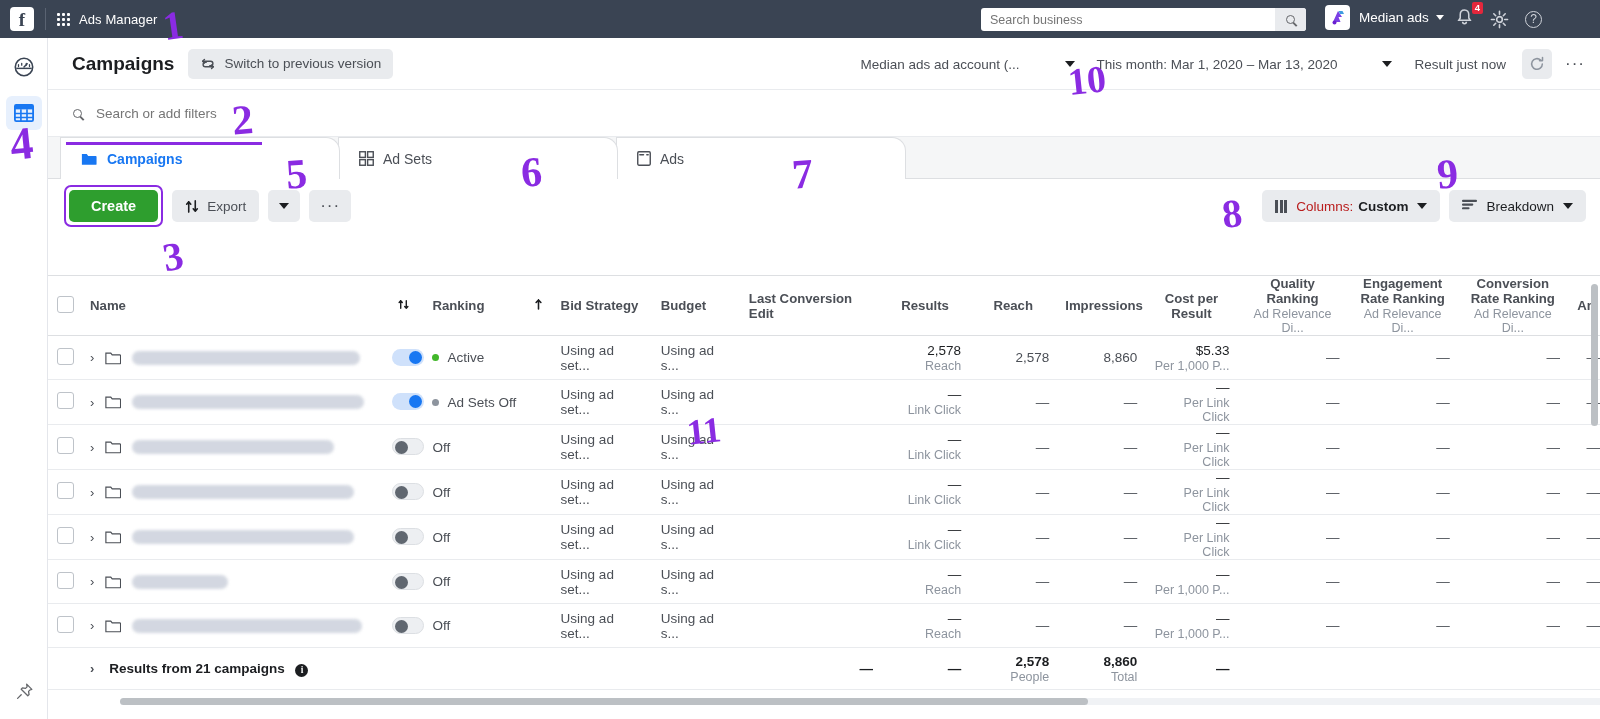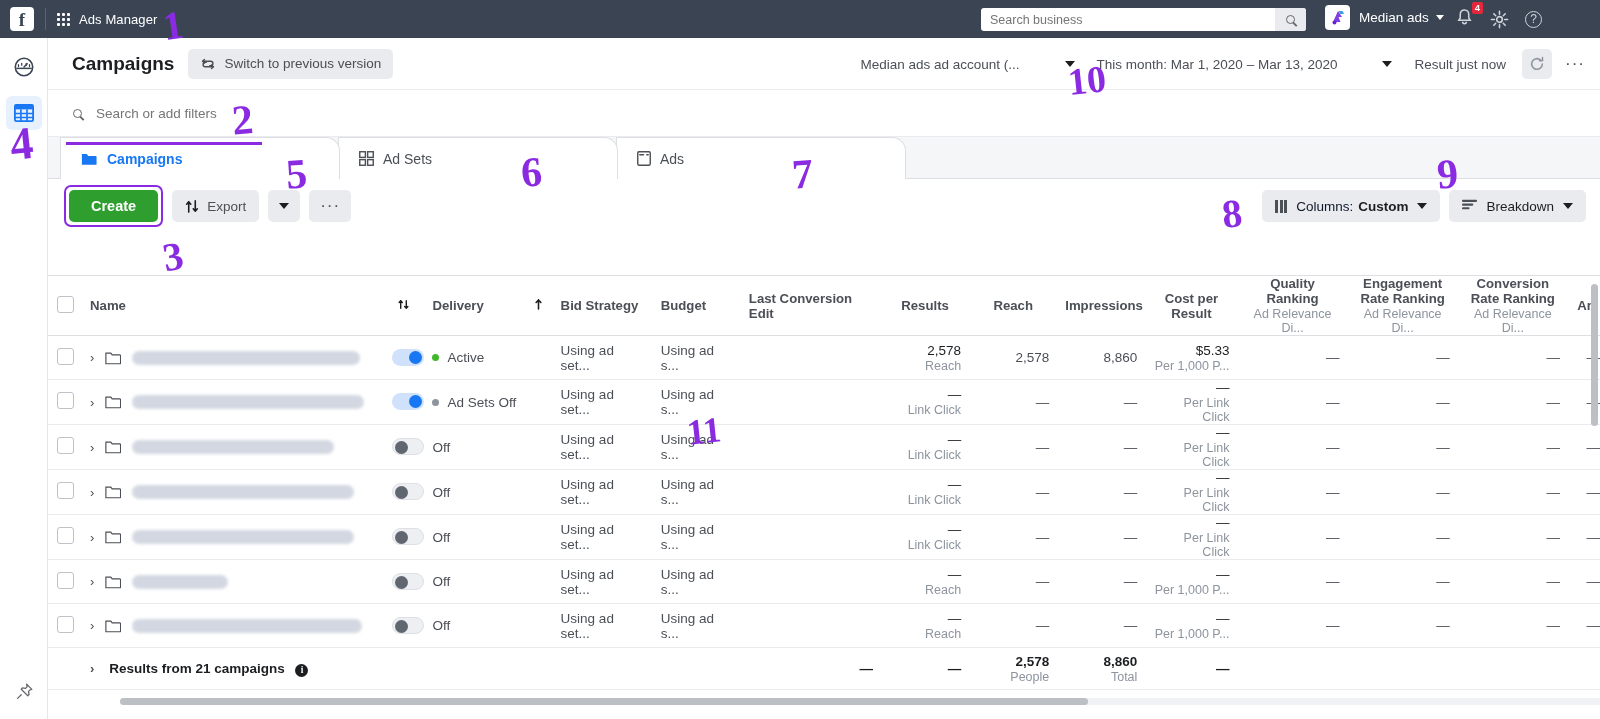--- a/index.html
+++ b/index.html
@@ -359,21 +359,21 @@
       </div>
       <div class="abtn sq" style="font-size:17px;letter-spacing:1px">···</div>
 
       <div class="act-right">
         <div class="abtn">
           <span class="cols-icon">
               <i></i>
               <i></i>
               <i></i>
             </span>
-          <span style="color:#0f172a">Columns:</span>
+          <span style="color:#b91c1c">Columns:</span>
           <span style="margin-left:5px;color:#1c1e21;font-weight:bold">Custom</span>
           <span class="caret-d"></span>
         </div>
         <div class="abtn">
           <svg width="15" height="14" viewBox="0 0 16 15" style="margin-right:9px">
             <path d="M1 2 h14 M1 6 h10 M1 10 h6" stroke="#4b4f56" stroke-width="2.2" stroke-linecap="round"></path>
           </svg>
           <span style="color:#1c1e21">Breakdown</span>
           <span class="caret-d"></span>
         </div>
@@ -387,21 +387,21 @@
             <th class="c-check">
               <span class="cbox"></span>
             </th>
             <th class="c-name tal">Name</th>
             <th class="c-sort">
               <svg width="13" height="13" viewBox="0 0 14 14">
                 <path d="M4 11 V3 M4 3 L2.3 4.9 M4 3 L5.7 4.9" stroke="#1c1e21" stroke-width="1.5" fill="none" stroke-linecap="round"></path>
                 <path d="M10 3 v8 M10 11 L8.3 9.1 M10 11 L11.7 9.1" stroke="#1c1e21" stroke-width="1.5" fill="none" stroke-linecap="round"></path>
               </svg>
             </th>
-            <th class="c-deliv tal">Delivery</th>
+            <th class="c-deliv tal">Ranking</th>
             <th class="c-arrow">
               <svg width="11" height="13" viewBox="0 0 12 14">
                 <path d="M6 12 V2 M6 2 L3.4 4.8 M6 2 L8.6 4.8" stroke="#1c1e21" stroke-width="1.7" fill="none" stroke-linecap="round"></path>
               </svg>
             </th>
             <th class="c-bid tal">Bid Strategy</th>
             <th class="c-budget tal">Budget</th>
             <th class="c-edit tal">Last Conversion Edit</th>
             <th class="c-num tar">Results</th>
             <th class="c-num tar">Reach</th>

